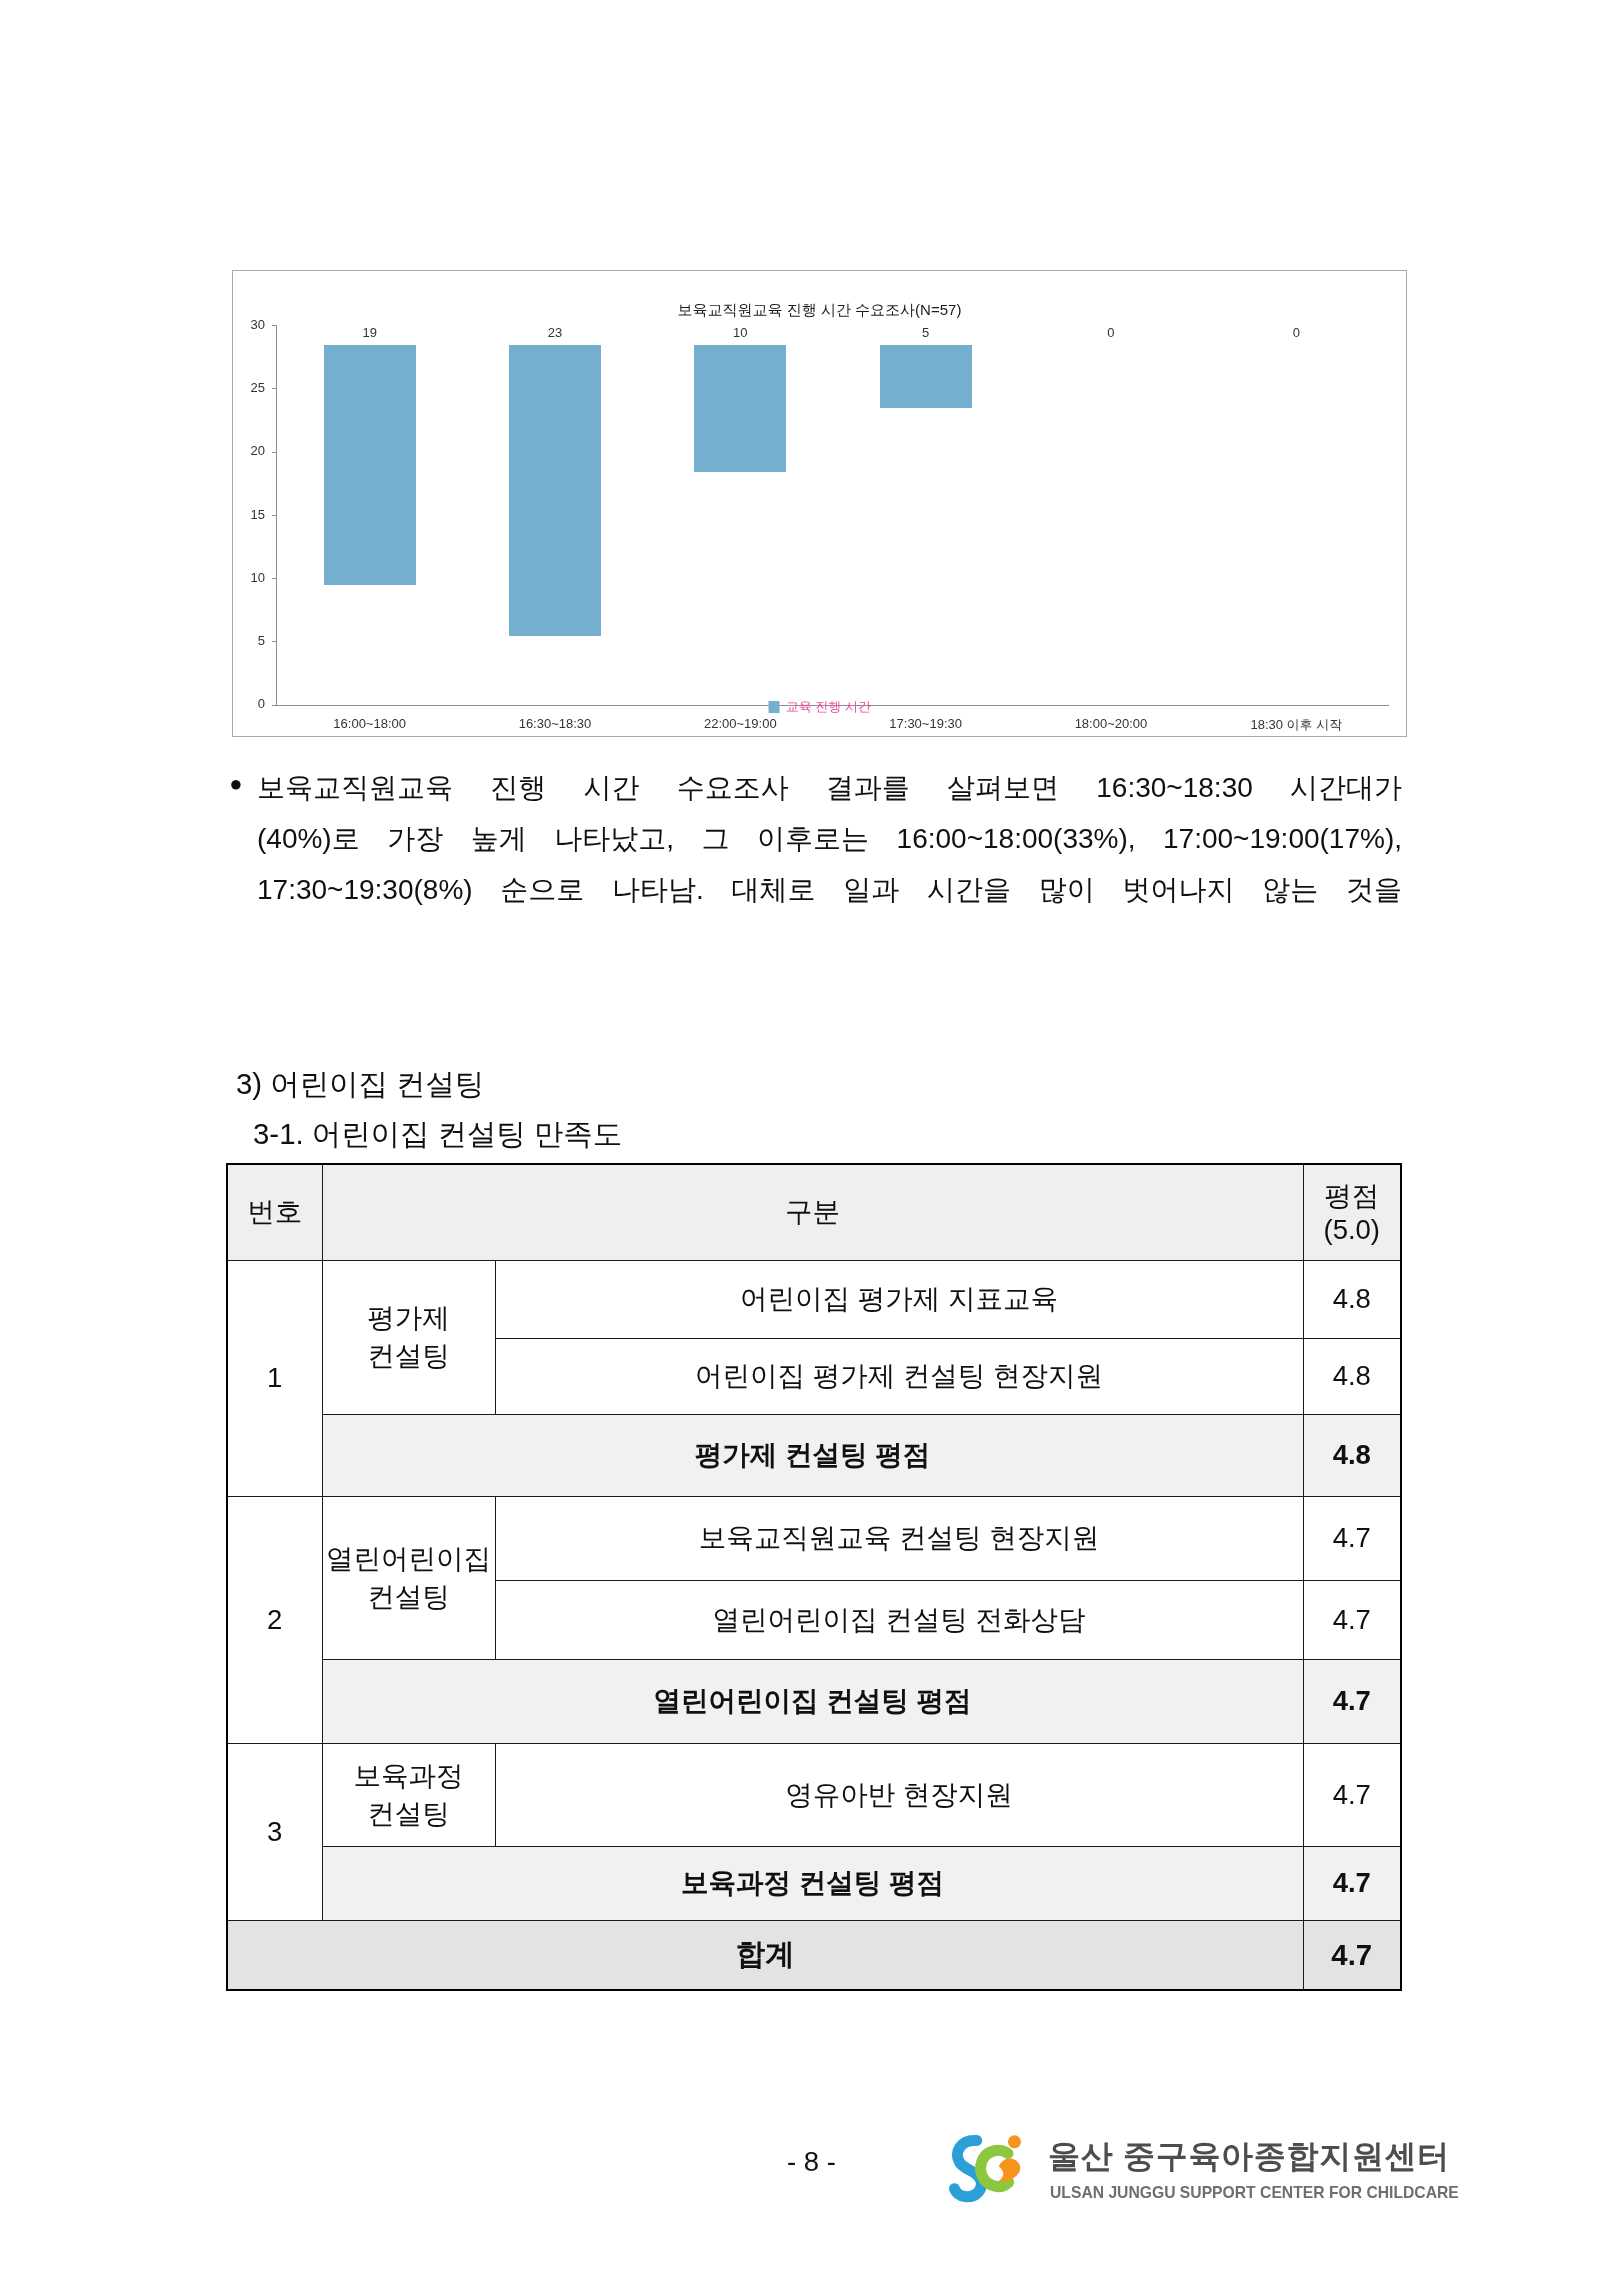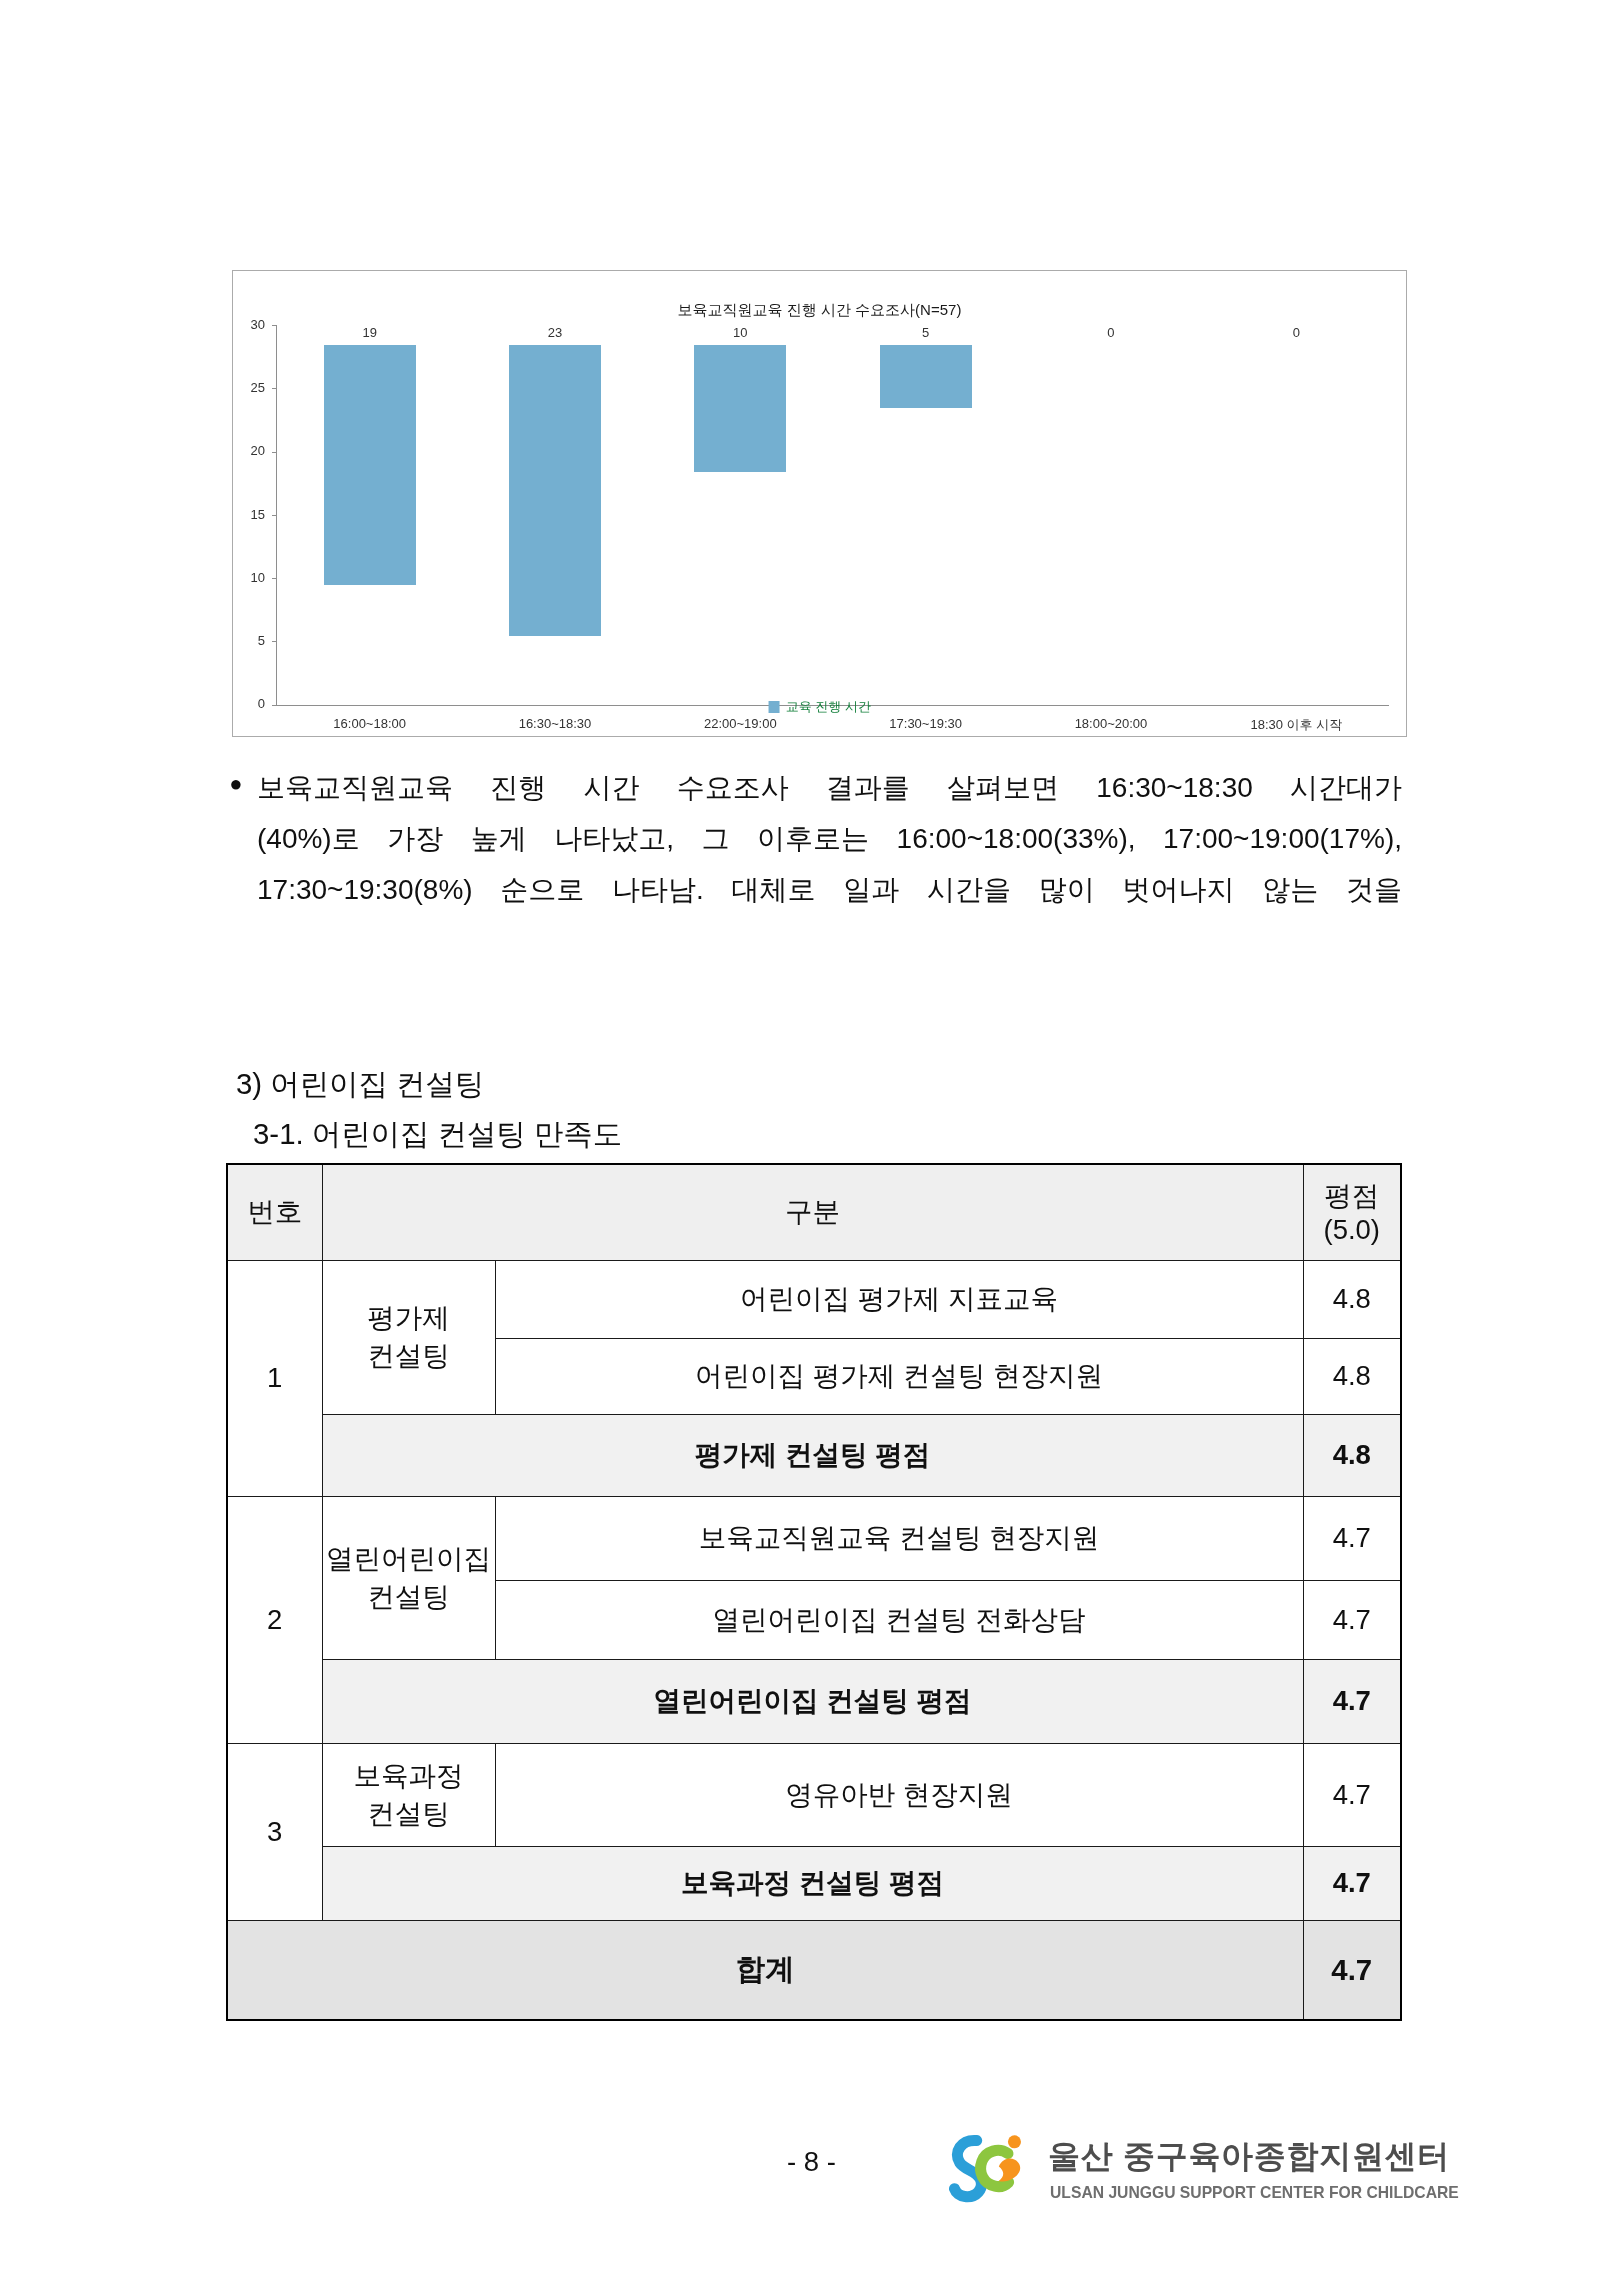--- a/index.html
+++ b/index.html
@@ -18,21 +18,21 @@
   .cat-slot{flex:1;height:100%;display:flex;flex-direction:column;
     justify-content:flex-start;align-items:center;}
   .bar-value{font-size:13px;color:#333;margin-bottom:5.2px;}
   .bar{width:92px;}
   .x-labels{position:absolute;top:calc(100% + 10.5px);left:0;width:100%;display:flex;}
   .x-label{flex:1;text-align:center;font-size:13px;color:#333;}
   .y-tick-label{position:absolute;left:-46px;width:34px;text-align:right;
     font-size:13px;color:#333;line-height:14.4px;}
   .y-tick-mark{position:absolute;left:-4.6px;width:4.6px;height:0.7px;background:#8e8e8e;}
   .legend{position:absolute;top:427px;left:50%;transform:translateX(-50%);
-    display:flex;align-items:center;gap:5.9px;font-size:13px;color:#15803d;z-index:2;}
+    display:flex;align-items:center;gap:5.9px;font-size:13px;color:#ec4899;z-index:2;}
   .legend-swatch{width:11.8px;height:11.8px;display:inline-block;}
   
   .bullet-para{position:absolute;left:228px;top:762px;width:1174px;font-size:28px;color:#101010;}
   .bullet-marker{position:absolute;left:1.3px;top:9.2px;font-size:22px;}
   .bullet-lines{margin-left:29px;}
   .para-line{height:51px;line-height:51px;white-space:nowrap;
     text-align:justify;text-align-last:justify;}
   .para-line.last{text-align-last:left;}
   
   .h-sec{position:absolute;font-size:29.4px;color:#101010;white-space:nowrap;}
@@ -194,21 +194,21 @@
       <div>컨설팅</div>
     </td>
     <td class="desc">영유아반 현장지원</td>
     <td class="score">4.7</td>
   </tr>
   <tr style="height:74px" class="summary">
     <td colspan="2" class="desc">보육과정 컨설팅 평점</td>
     <td class="score">4.7</td>
   </tr>
 
-  <tr style="height:100px" class="total">
+  <tr style="height:70px" class="total">
     <td colspan="3">합계</td>
     <td class="score">4.7</td>
   </tr>
 </tbody>
   </table>
 
 <div class="page-num">- 8 -</div>
 
 <svg class="logo" viewBox="0 0 132 120">
   <path d="M44 14 C20 12 8 32 18 48 C26 60 44 60 50 74 C55 88 44 102 26 100 C18 99 12 94 10 88" fill="none" stroke="#2b9fd8" stroke-width="17" stroke-linecap="round"></path>

